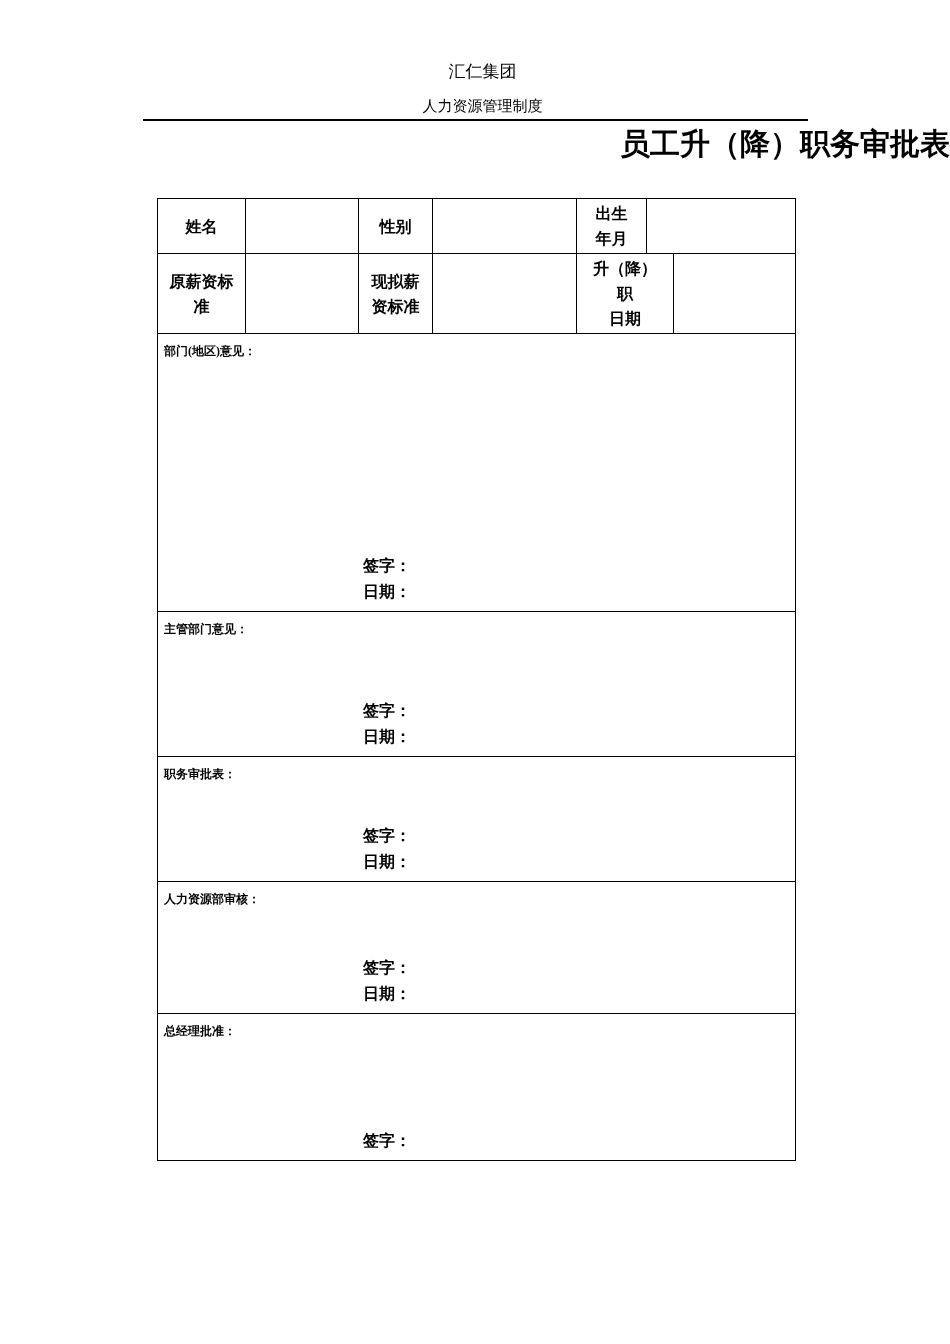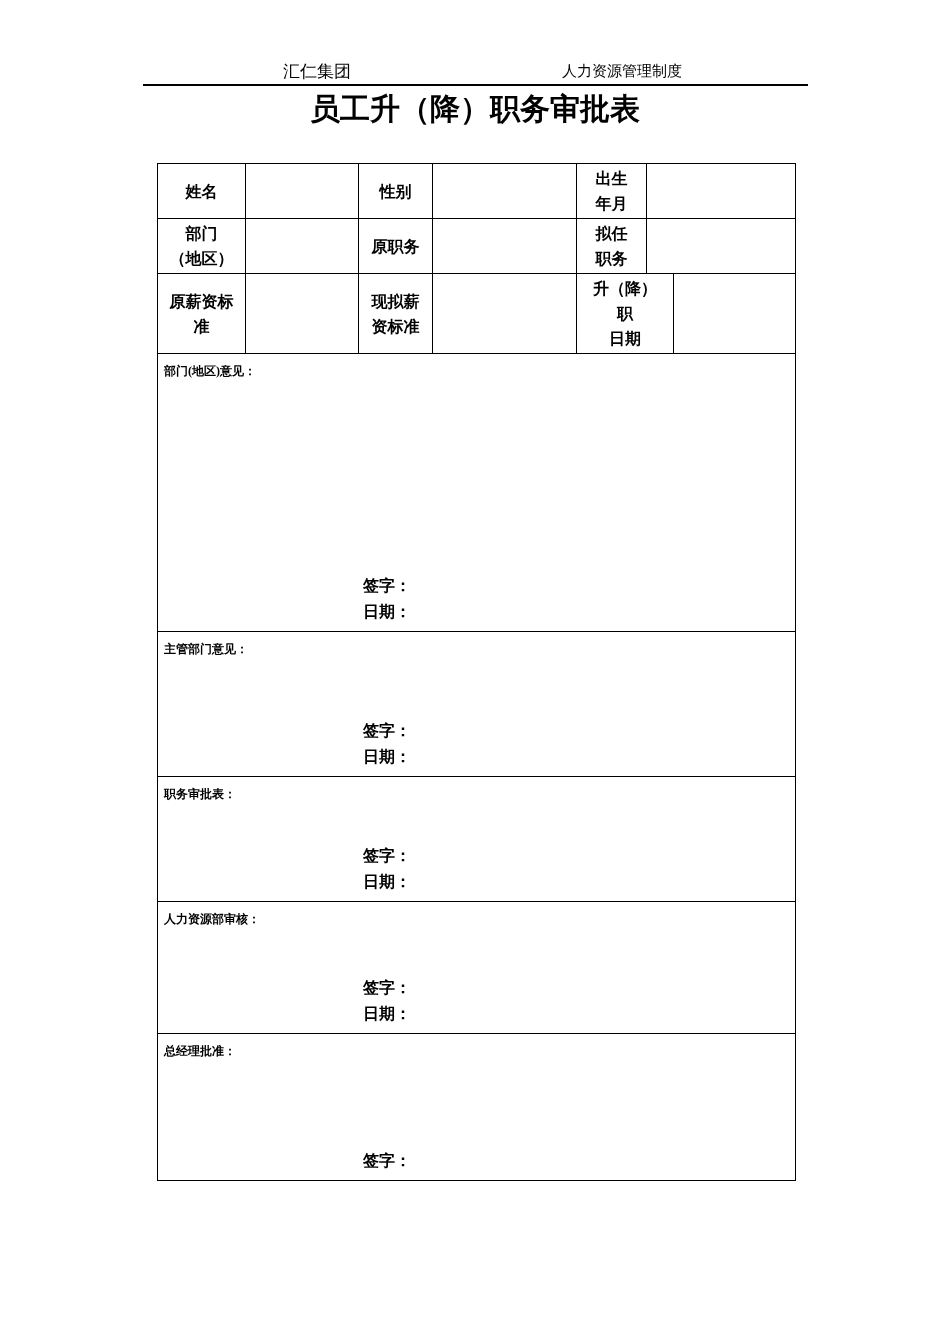--- a/index.html
+++ b/index.html
@@ -14,38 +14,39 @@
     width: 950px; height: 1344px;
     background: #ffffff;
     overflow: hidden;
   }
   
   .running-header {
     display: flex;
     justify-content: space-between;
     align-items: center;
     padding: 62px 268px 0 283px;
+    flex-direction: column;
   }
   .running-header .hdr-left  { font-size: 17px; line-height: 19px; }
-  .running-header .hdr-right { font-size: 15px; line-height: 19px; }
+  .running-header .hdr-right { font-size: 15px; line-height: 19px; margin-top: 16px; }
   .header-rule {
     margin: 3px 0 0 143px;
     width: 665px; height: 0;
     border: none;
     border-top: 2px solid #000000;
   }
   .attachment-label {
     margin: 42px 0 0 137px;
     font-size: 17px;
     line-height: 20px;
   }
   .doc-title {
     margin-top: 5px;
     width: 950px;
-    text-align: center;
+    text-align: right;
     font-size: 30px;
     font-weight: bold;
     line-height: 36px;
   }
   
   table.form-table {
     margin: 36px 16px 0 157px;
     width: 638px;
     border-collapse: collapse;
     table-layout: fixed;
@@ -124,30 +125,20 @@
         <tr class="r1">
       <td class="lbl">姓名</td>
       <td class="val"></td>
       <td class="lbl">性别</td>
       <td class="val"></td>
       <td class="lbl">出生
 年月</td>
       <td class="val" colspan="2"></td>
     </tr>
 
-    <tr class="r2">
-      <td class="lbl">部门
-（地区）</td>
-      <td class="val"></td>
-      <td class="lbl">原职务</td>
-      <td class="val"></td>
-      <td class="lbl">拟任
-职务</td>
-      <td class="val" colspan="2"></td>
-    </tr>
 
     <tr class="r3">
       <td class="lbl">原薪资标
 准</td>
       <td class="val"></td>
       <td class="lbl">现拟薪
 资标准</td>
       <td class="val"></td>
       <td class="lbl" colspan="2">升（降）
 职

